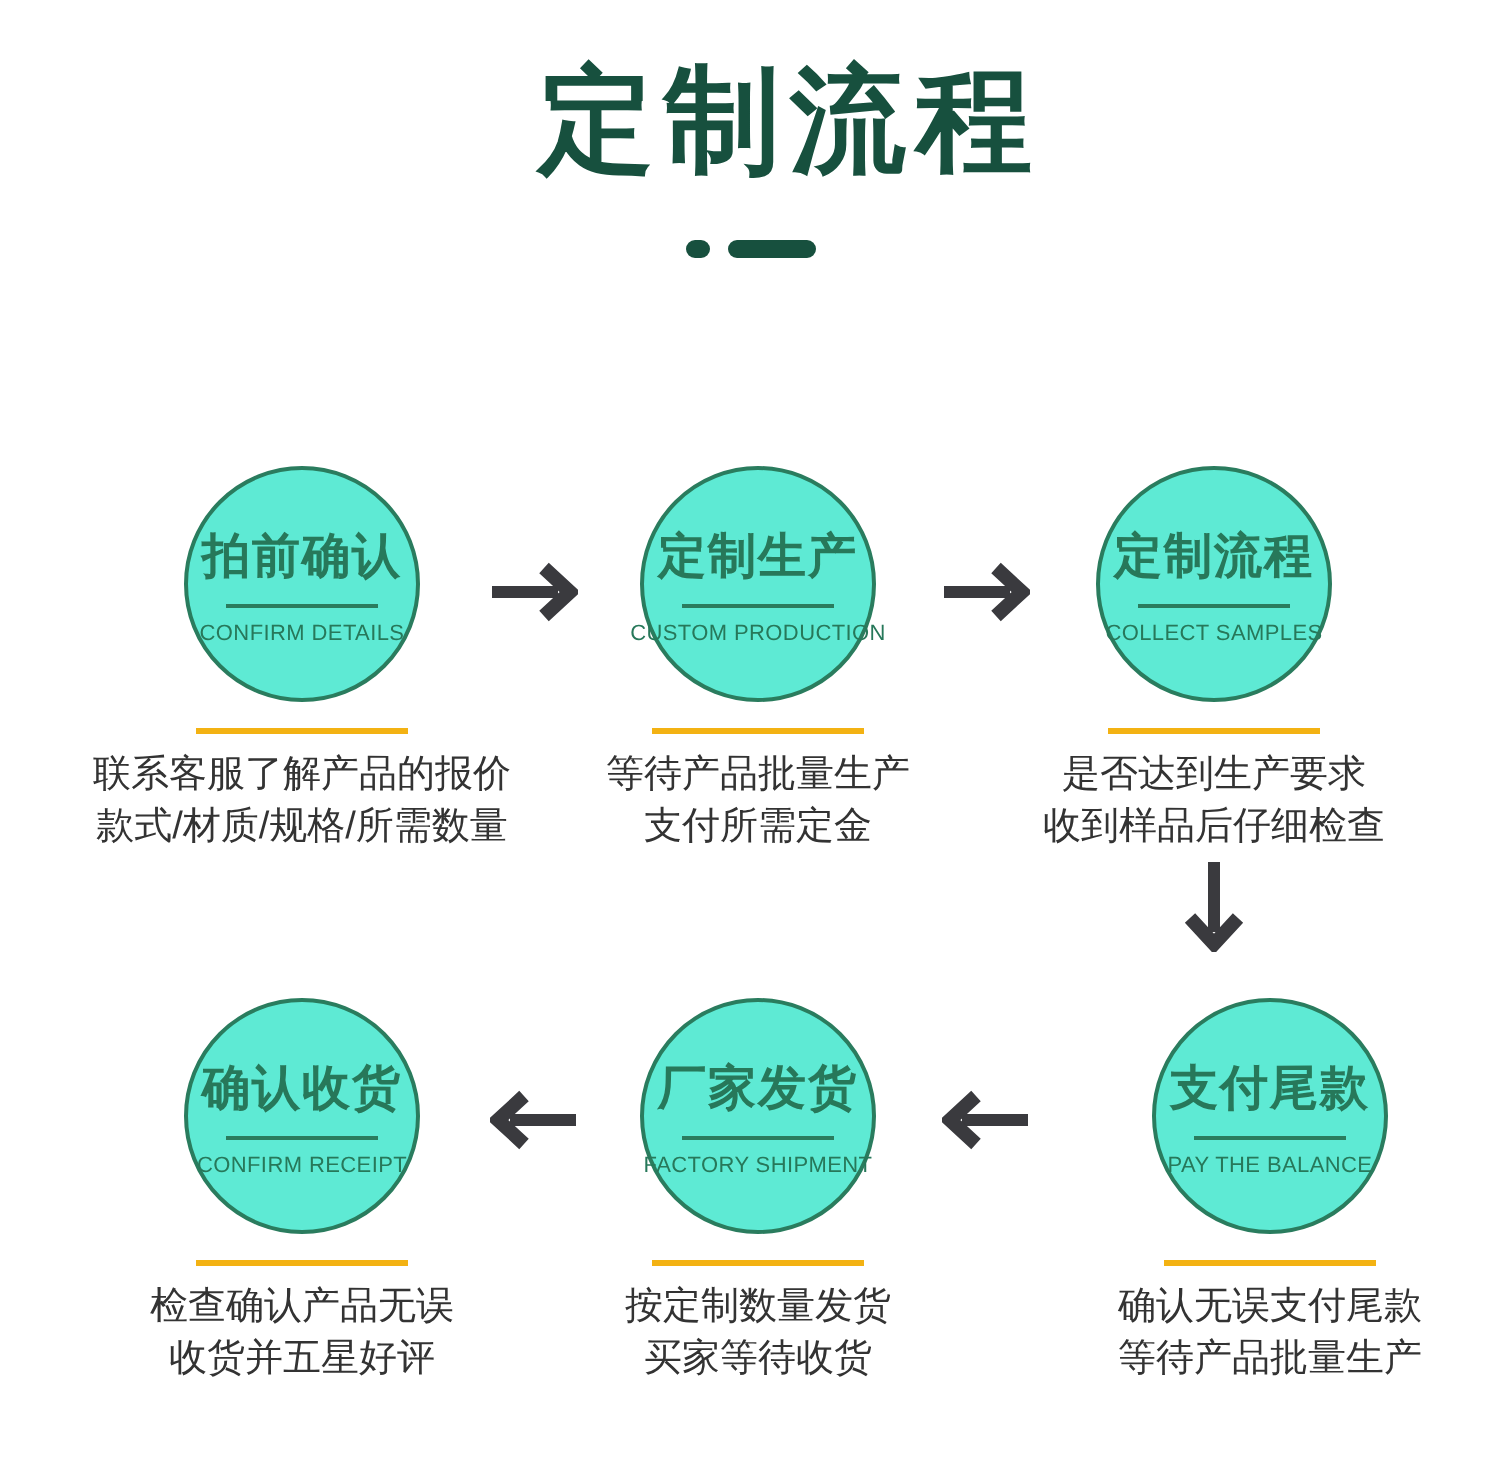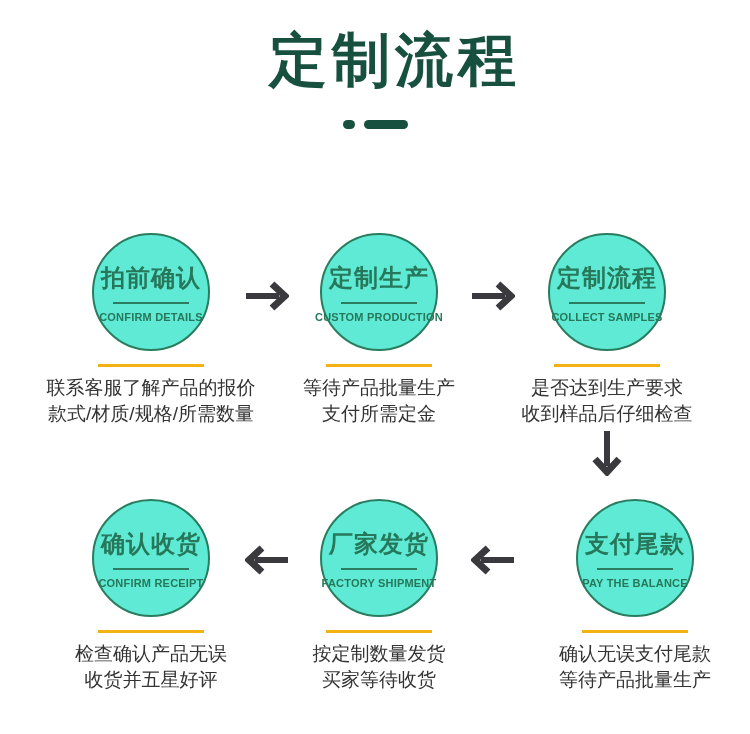--- a/index.html
+++ b/index.html
@@ -32,21 +32,21 @@
     border:2px solid #2a7c5e; border-radius:50%;
     display:flex; flex-direction:column; align-items:center; justify-content:center;
     background:#5eead4;
   }
   .circle-cn {
     font-size:24px; font-weight:bold; color:#27785a; letter-spacing:1px;
     white-space:nowrap;
   }
   .circle-divider { width:76px; height:2px; background:#2a7c5e; margin:8px 0 7px; }
   .circle-en {
-    font-size:11px; font-weight:700; color:#27785a; letter-spacing:0.2px;
+    font-size:11px; font-weight:400; color:#27785a; letter-spacing:0.2px;
     white-space:nowrap;
   }
   .gold-line { width:106px; height:3px; background:#f3b213; margin:13px auto 8px; }
   .desc { font-size:19px; line-height:26px; color:#333333; white-space:nowrap; }
 
   .arrow { position:absolute; }
   .arrow-r1 { left:245px; top:281px; }
   .arrow-r2 { left:471px; top:281px; }
   .arrow-d1 { left:592px; top:430px; }
   .arrow-l1 { left:471px; top:545px; }

